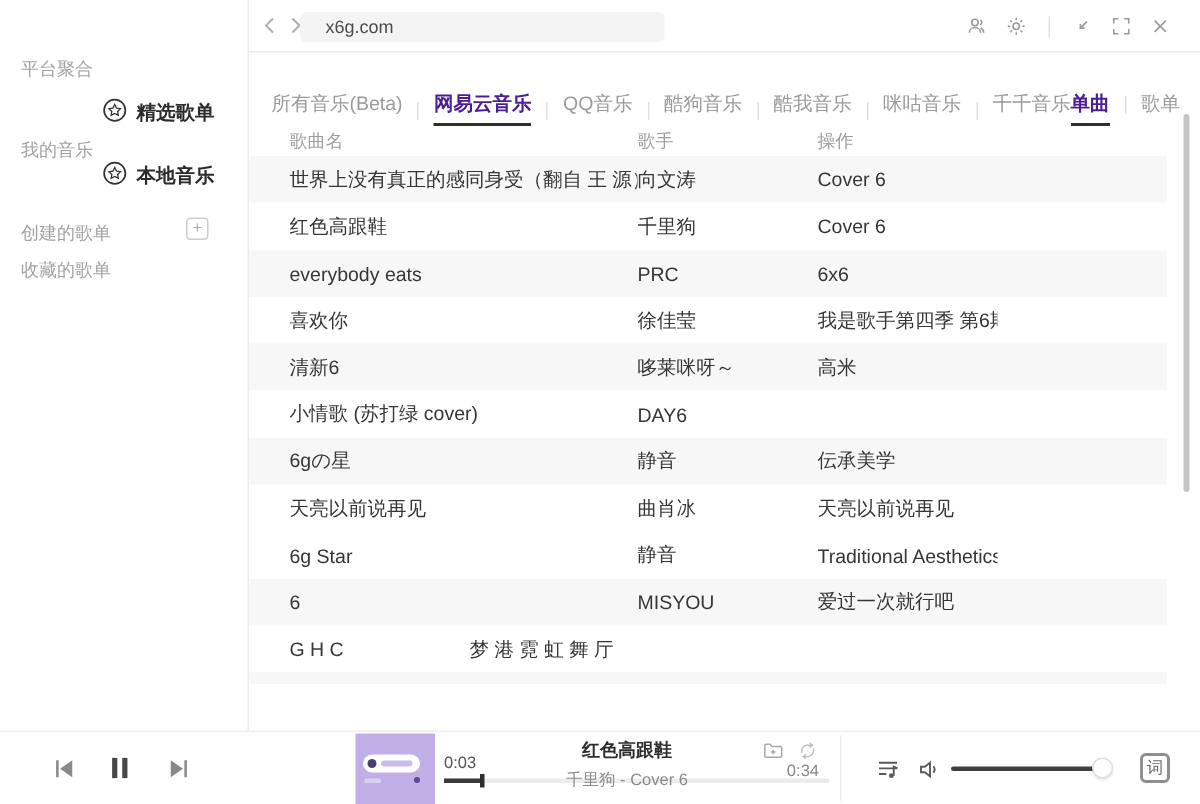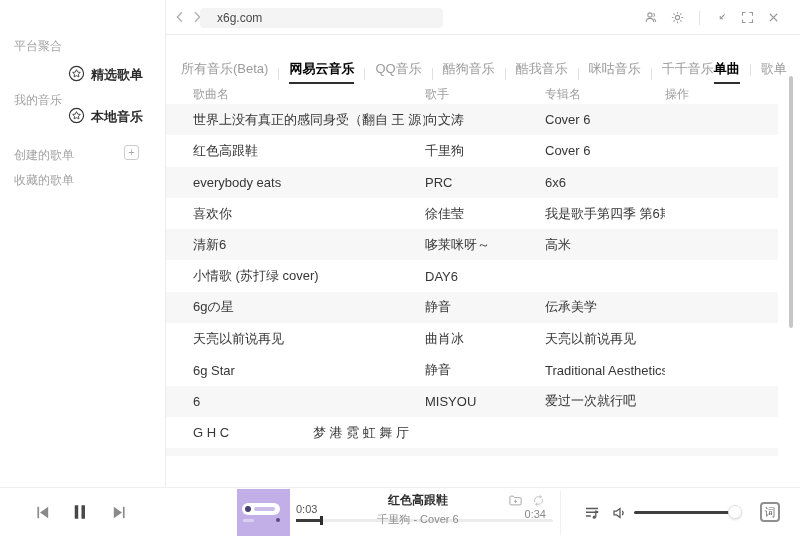--- a/index.html
+++ b/index.html
@@ -21,21 +21,21 @@
   .nav-btn { position:absolute; top:9px; width:16px; height:16px; cursor:pointer; }
   .nav-back { left:6px; } .nav-fwd { left:23px; }
   .urlbar { position:absolute; left:34px; top:8px; width:243px; height:20px; background:#f4f4f4; border-radius:4px; font-size:12px; color:#4a4a4a; line-height:20px; padding-left:17px; }
   .win-icons { position:absolute; right:19px; top:10px; display:flex; align-items:center; gap:11px; }
   .win-icons .wi { width:15px; height:15px; cursor:pointer; }
   .vdiv { width:1px; height:14px; background:#e3e3e3; margin:0 3px; }
 
   
   .tabbar { height:49px; display:flex; align-items:flex-end; padding:0 28px 0 15px; }
   .tab { font-size:13px; color:#9b9b9b; cursor:pointer; padding-bottom:4px; border-bottom:2px solid transparent; white-space:nowrap; }
-  .tab.active { color:#000000; font-weight:bold; border-bottom-color:#2f2f2f; }
+  .tab.active { color:#4c1d95; font-weight:bold; border-bottom-color:#2f2f2f; }
   .tab-sep { width:1px; height:12px; background:#e0e0e0; margin:0 10px 4px 10px; flex:0 0 auto; }
   .tabs-right { margin-left:auto; display:flex; align-items:center;margin-top:45px; }
 
   
   .thead { display:flex; height:20px; align-items:center; width:612px; padding-left:27px; font-size:12px; color:#9e9e9e; }
   .h-song { flex:0 0 232px; } .h-artist { flex:0 0 120px; } .h-album { flex:0 0 120px; } .h-action { flex:1; }
   .tbody { width:612px; }
   .trow { display:flex; align-items:center; height:31.3px; padding-left:27px; font-size:13px; color:#363636; cursor:pointer; }
   .trow.shaded { background:#f7f7f7; }
   .c-song { flex:0 0 232px; white-space:nowrap; overflow:hidden; }
@@ -176,21 +176,20 @@
     <div class="tabs-right">
       <span class="tab active">单曲</span>
       <span class="tab-sep"></span>
       <span class="tab">歌单</span>
     </div>
   </div>
 
   <div class="thead">
     <div class="h-song">歌曲名</div>
     <div class="h-artist">歌手</div>
-    <div class="h-album">专辑名</div>
     <div class="h-action">操作</div>
   </div>
 
   <div class="tbody" id="rows">
   <div class="trow shaded">
     <div class="c-song">世界上没有真正的感同身受（翻自 王 源）</div>
     <div class="c-artist">向文涛</div>
     <div class="c-album">Cover 6</div>
     <div class="c-action"></div>
   </div>

